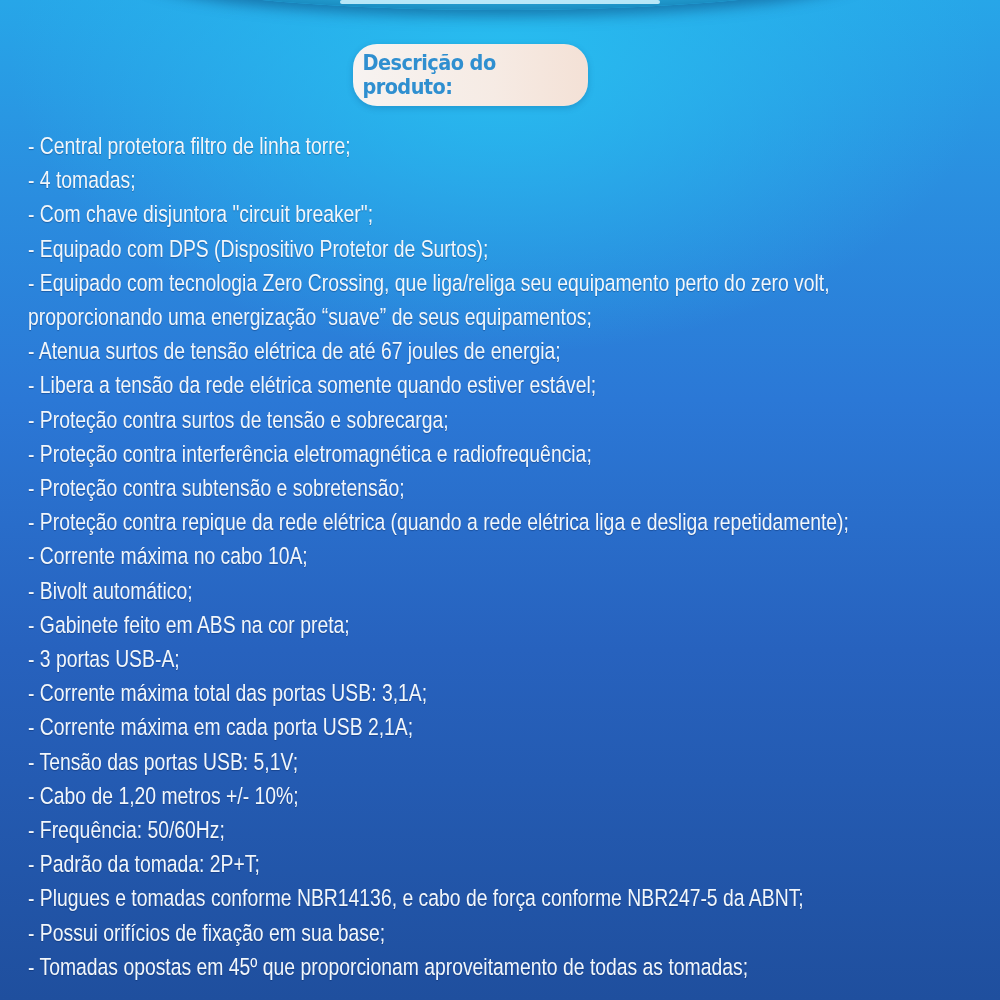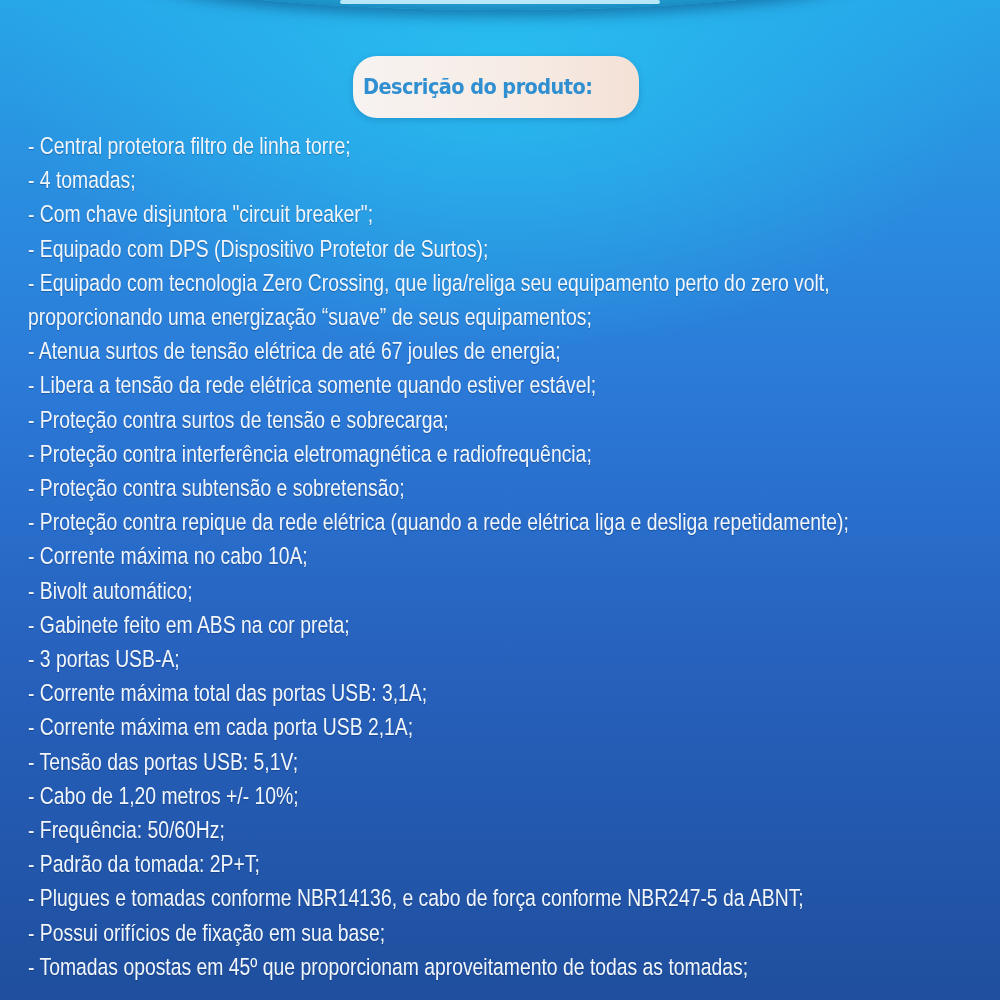--- a/index.html
+++ b/index.html
@@ -32,29 +32,29 @@
     left: 200px;
     right: 200px;
     bottom: 6px;
     height: 4px;
     border-radius: 4px;
     background: rgba(210,245,255,0.85);
   }
   .title-pill {
     position: absolute;
     left: 353px;
-    top: 56px;
-    width: 286px;
+    top: 44px;
+    width: 235px;
     height: 62px;
     border-radius: 24px;
     background: linear-gradient(90deg, #f7f3f1 0%, #f6ebe4 60%, #f4e1d6 100%);
     box-shadow: 0 2px 6px rgba(10,60,120,0.25);
     display: flex;
     align-items: center;
-    justify-content: flex-start;
+    justify-content: flex-end;
   }
   .title-pill span {
     font-family: "DejaVu Sans", sans-serif;
     font-weight: bold;
     font-size: 21px;
     color: #2f8fd0;
     letter-spacing: -0.6px;
     transform: scaleX(0.92);
     display: inline-block;
   }

